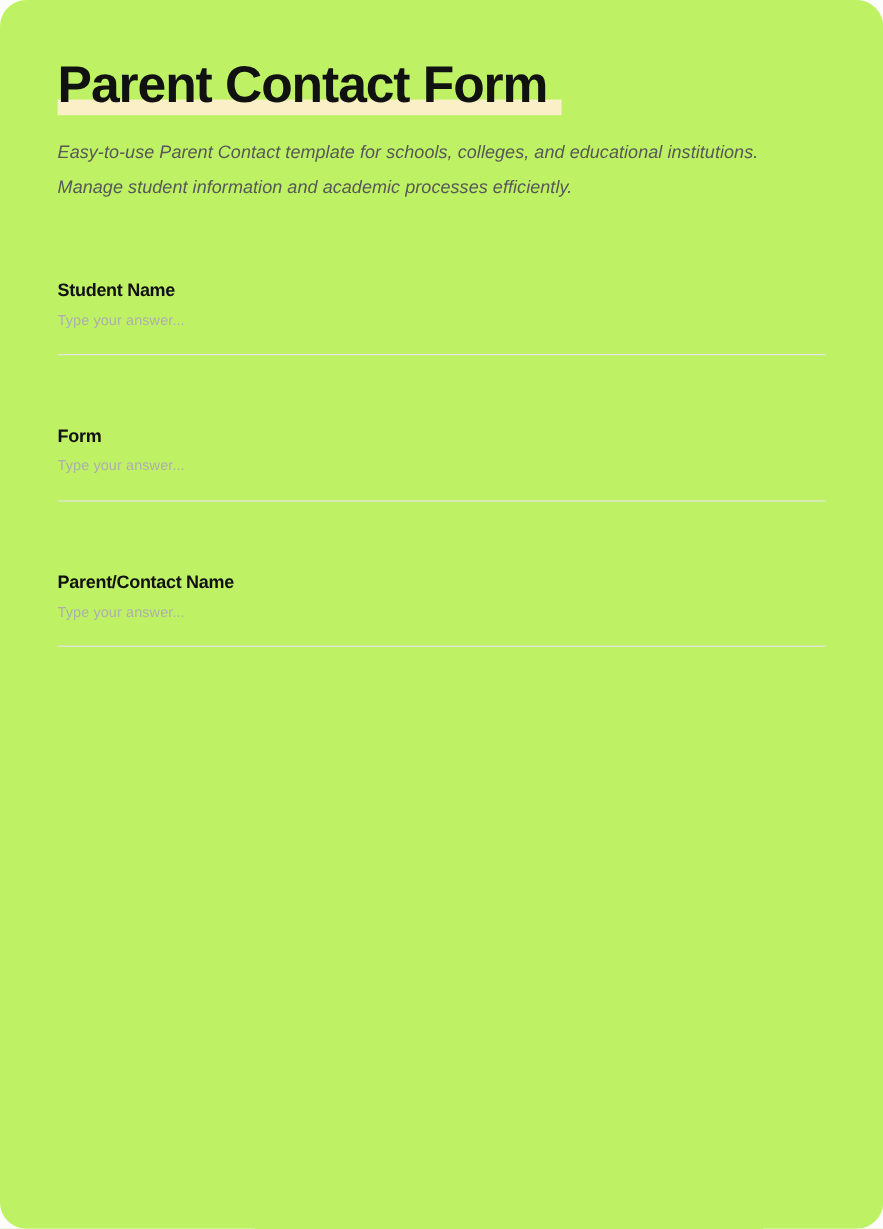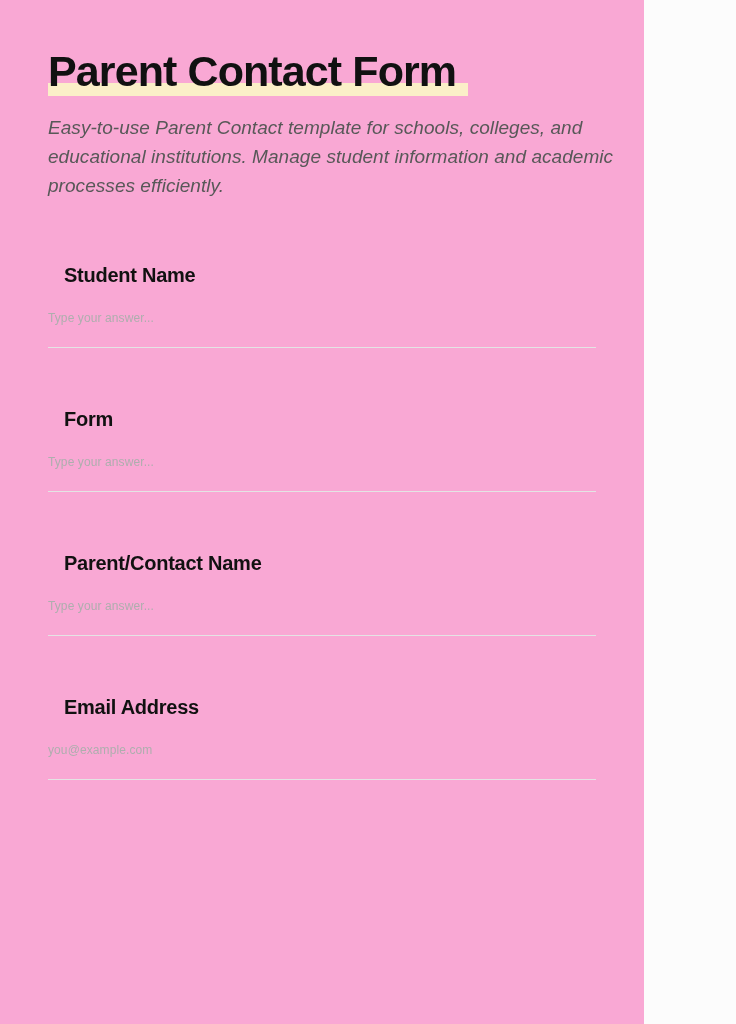--- a/index.html
+++ b/index.html
@@ -10,25 +10,26 @@
     width: 736px;
     height: 1024px;
     background: #FCFCFC;
     font-family: "Liberation Sans", sans-serif;
     overflow: hidden;
     -webkit-font-smoothing: antialiased;
   }
 
   .page {
     position: relative;
-    width: 644px;
+    width: 736px;
     height: 1024px;
     box-sizing: border-box;
     padding: 0 48px;
-    background: #f9a8d4;
+    background: #bef264;
+    border-radius: 22px;
   }
 
   
   .header {
     padding-top: 46px;
   }
   .title-wrap {
     position: relative;
     display: inline-block;
   }
@@ -49,39 +50,39 @@
     line-height: 1.18;
     font-weight: 700;
     letter-spacing: -0.9px;
     color: #111111;
     font-family: "Liberation Sans", sans-serif;
     white-space: nowrap;
   }
   .form-description {
     margin: 16px 0 0 0;
     width: 600px;
-    font-size: 19px;
+    font-size: 15px;
     line-height: 29px;
     font-style: italic;
     font-weight: 400;
     color: #585858;
     letter-spacing: 0.05px;
   }
 
   
   .fields {
     margin-top: 48px;
   }
   .field {
     position: relative;
   }
   .field-label {
-    margin: 16px;
+    margin: 0;
     padding-top: 14px;
-    font-size: 20px;
+    font-size: 15px;
     font-weight: 700;
     letter-spacing: -0.25px;
     color: #111111;
     line-height: 1.3;
   }
   .field-input {
     display: block;
     width: 100%;
     box-sizing: border-box;
     padding: 0 0 14px 0;
@@ -128,19 +129,15 @@
       <div class="field-label">Form</div>
       <input class="field-input" type="text" placeholder="Type your answer..." style="">
     </div>
 
     <div class="field">
       <div class="field-label">Parent/Contact Name</div>
       <input class="field-input" type="text" placeholder="Type your answer..." style="">
     </div>
 
 
-    <div class="field">
-      <div class="field-label">Email Address</div>
-      <input class="field-input" type="email" placeholder="you@example.com" style="">
-    </div>
 
   </div>
 </div>
 
 </body></html>

